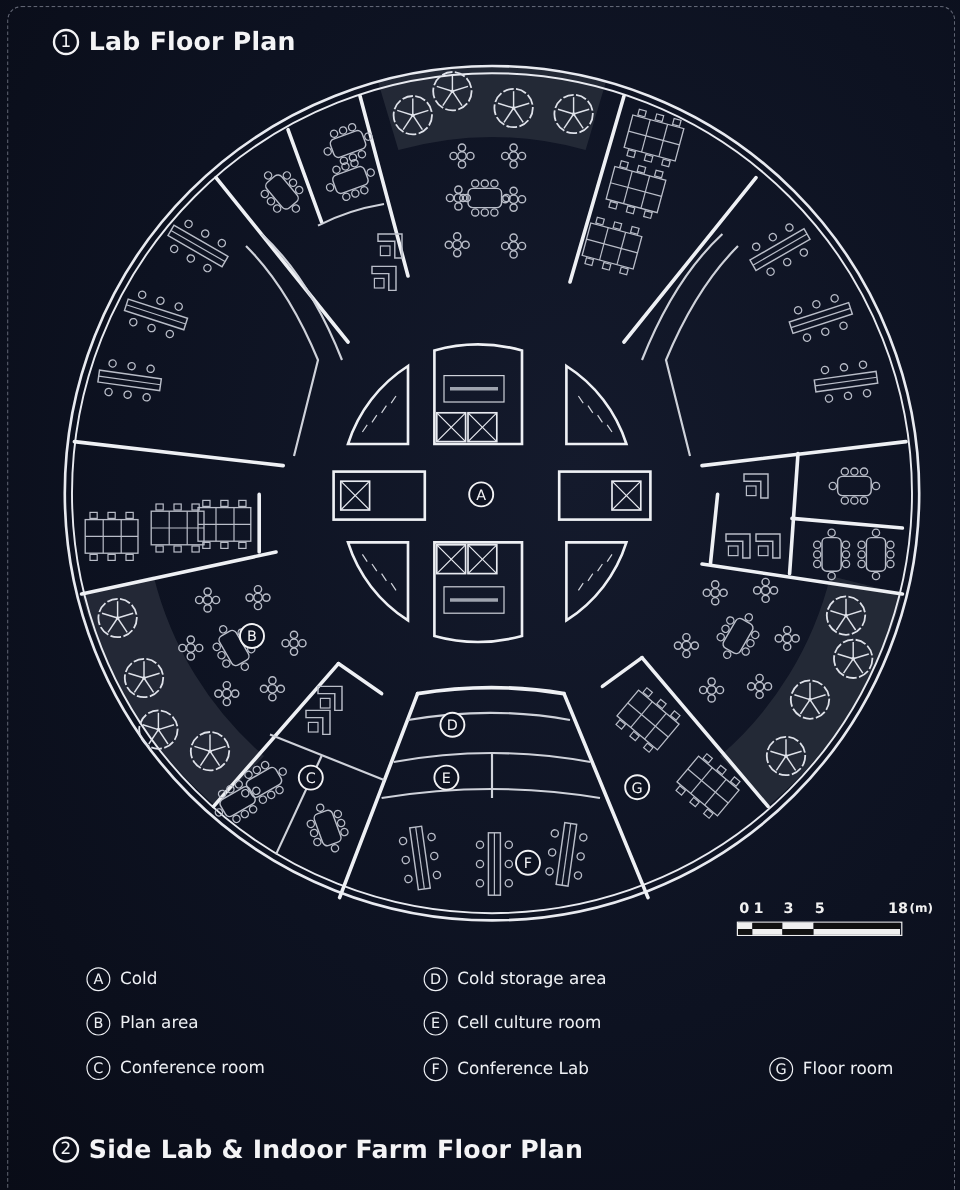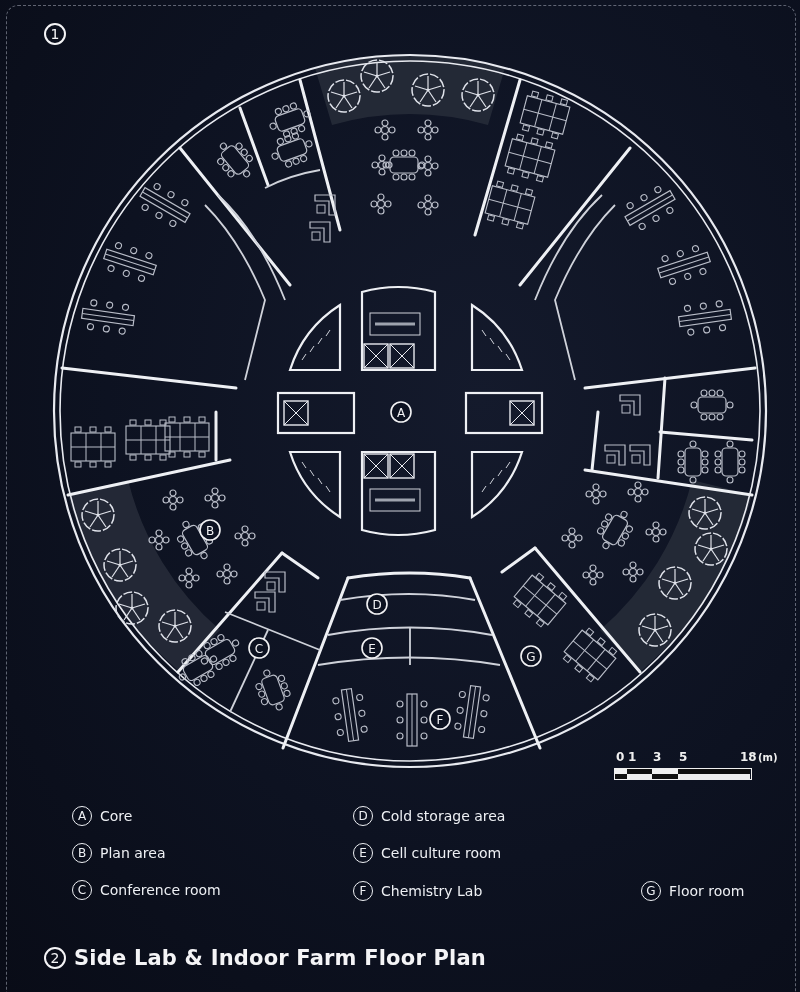--- a/index.html
+++ b/index.html
@@ -31,20 +31,21 @@
   .scale-bar div { height: 100%; box-sizing: border-box; }
 </style>
 </head>
 <body>
 
 <div class="bg"></div>
 <div class="frame"></div>
 
 <div class="section-title" id="title-1">
   <span class="num">1</span>
+  <span>Lab Floor Plan</span>
 </div>
 
 <svg class="plan" width="800" height="992" viewBox="0 0 800 992">
   <defs>
     <g id="chair4">
       <circle cx="0" cy="-7" r="3" fill="none" stroke="#b9bdc8" stroke-width="1.2"></circle>
       <circle cx="0" cy="7" r="3" fill="none" stroke="#b9bdc8" stroke-width="1.2"></circle>
       <circle cx="-7" cy="0" r="3" fill="none" stroke="#b9bdc8" stroke-width="1.2"></circle>
       <circle cx="7" cy="0" r="3" fill="none" stroke="#b9bdc8" stroke-width="1.2"></circle>
       <circle cx="0" cy="0" r="3.5" fill="none" stroke="#b9bdc8" stroke-width="1.2"></circle>
@@ -320,41 +321,41 @@
     <div style="width:12px; background:linear-gradient(#f0f0f0 50%, #111 50%);"></div>
     <div style="width:25px; background:linear-gradient(#111 50%, #f0f0f0 50%);"></div>
     <div style="width:26px; background:linear-gradient(#f0f0f0 50%, #111 50%);"></div>
     <div style="width:72px; background:linear-gradient(#111 50%, #f0f0f0 50%);"></div>
   </div>
 </div>
 
 <div class="legend">
   <div class="legend-item" style="left:72px; top:806px">
     <span class="badge">A</span>
-    <span>Core</span>
+    <span>Cold</span>
   </div>
   <div class="legend-item" style="left:72px; top:843px">
     <span class="badge">B</span>
     <span>Plan area</span>
   </div>
   <div class="legend-item" style="left:72px; top:880px">
     <span class="badge">C</span>
     <span>Conference room</span>
   </div>
   <div class="legend-item" style="left:353px; top:806px">
     <span class="badge">D</span>
     <span>Cold storage area</span>
   </div>
   <div class="legend-item" style="left:353px; top:843px">
     <span class="badge">E</span>
     <span>Cell culture room</span>
   </div>
   <div class="legend-item" style="left:353px; top:881px">
     <span class="badge">F</span>
-    <span>Chemistry Lab</span>
+    <span>Conference Lab</span>
   </div>
   <div class="legend-item" style="left:641px; top:881px">
     <span class="badge">G</span>
     <span>Floor room</span>
   </div>
 </div>
 
 <div class="section-title" id="title-2">
   <span class="num">2</span>
   <span>Side Lab &amp; Indoor Farm Floor Plan</span>

